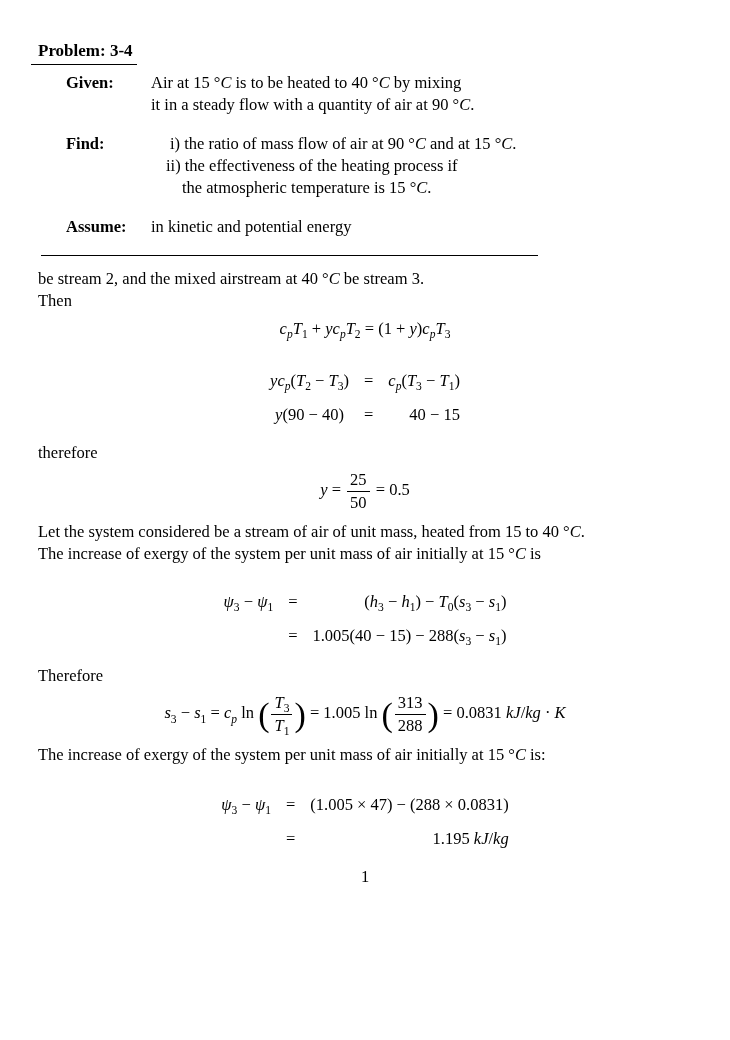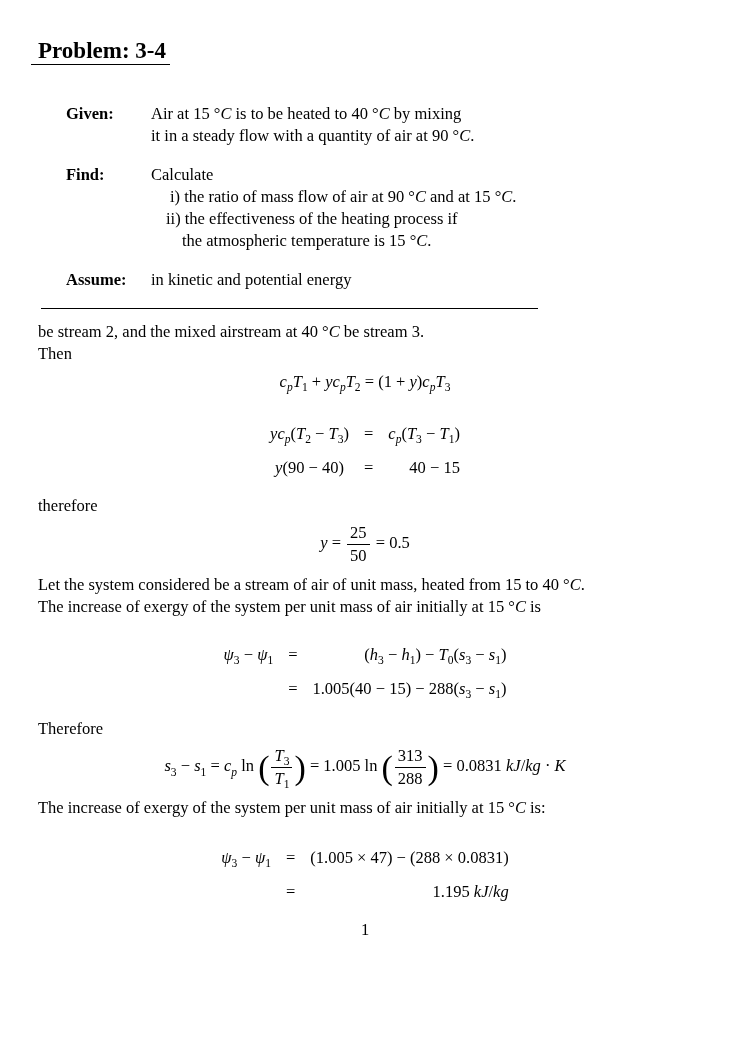--- a/index.html
+++ b/index.html
@@ -11,26 +11,26 @@
     padding: 40px 38px 0 38px;
     background: #ffffff;
     color: #000000;
     font-family: "Liberation Serif", "DejaVu Serif", serif;
     font-size: 16.5px;
     line-height: 22px;
     overflow: hidden;
   }
   .title {
     display: table;
-    font-size: 23px;
+    font-size: 17px;
     font-weight: bold;
     line-height: 22px;
     border-bottom: 1.8px solid #000;
     padding: 0 4px 2px 7px;
-    margin: 0 0 38px -7px;
+    margin: 0 0 7px -7px;
   }
   .spec-row { display: flex; margin: 0 0 17px 28px; }
   .spec-label { width: 85px; flex: none; font-weight: bold; }
   .spec-body { flex: 1; }
   .line { white-space: nowrap; }
   .ind1  { padding-left: 19px; }
   .ind1b { padding-left: 15px; }
   .ind2  { padding-left: 31px; }
   .rule {
     border: none;
@@ -90,21 +90,20 @@
     <div class="spec-label">Given:</div>
     <div class="spec-body">
       <div class="line">Air at 15 <span class="m">°<i>C</i></span> is to be heated to 40 <span class="m">°<i>C</i></span> by mixing</div>
       <div class="line">it in a steady flow with a quantity of air at 90 <span class="m">°<i>C</i></span>.</div>
     </div>
   </div>
 
   <div class="spec-row">
     <div class="spec-label">Find:</div>
     <div class="spec-body">
-      <div class="line">Calculate</div>
       <div class="line ind1">i) the ratio of mass flow of air at 90 <span class="m">°<i>C</i></span> and at 15 <span class="m">°<i>C</i></span>.</div>
       <div class="line ind1b">ii) the effectiveness of the heating process if</div>
       <div class="line ind2">the atmospheric temperature is 15 <span class="m">°<i>C</i></span>.</div>
     </div>
   </div>
 
   <div class="spec-row">
     <div class="spec-label">Assume:</div>
     <div class="spec-body">
       <div class="line">in kinetic and potential energy</div>

